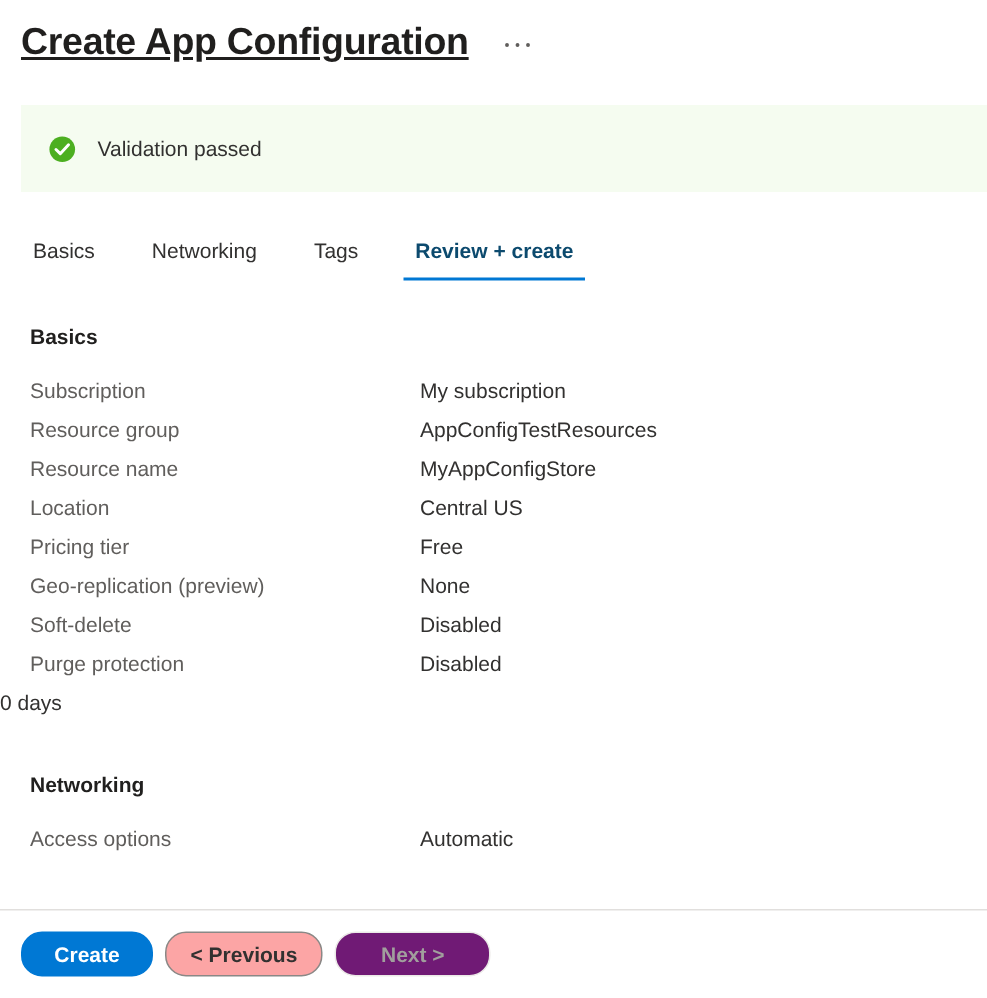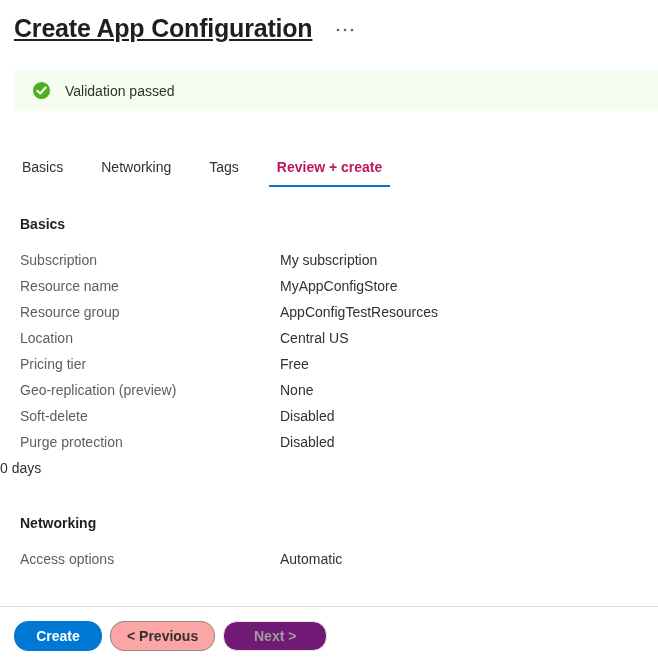--- a/index.html
+++ b/index.html
@@ -47,21 +47,21 @@
     margin-top: 4px;
   }
   .ellipsis-btn svg { display: block; }
 
   
   .banner {
     position: absolute;
     left: 14px;
     top: 70px;
     right: 0;
-    height: 41px;
+    height: 58px;
     background: #f5fcf0;
     display: flex;
     align-items: center;
     box-sizing: border-box;
     padding-left: 18px;
   }
   .banner-icon {
     width: 19px;
     height: 19px;
     flex: 0 0 19px;
@@ -88,21 +88,21 @@
     color: #323130;
     padding: 0 8px 8px 8px;
     margin-right: 22px;
     cursor: pointer;
     white-space: nowrap;
     border-bottom: 2px solid transparent;
     line-height: 20px;
   }
   .tab.active {
     font-weight: 700;
-    color: #be185d;
+    color: #0c4a6e;
     border-bottom-color: #0078d4;
   }
 
   
   .content {
     position: absolute;
     left: 0;
     top: 215px;
     right: 0;
     bottom: 62px;
@@ -231,26 +231,26 @@
 <div class="content">
 
   <div class="section">
     <div class="section-title">Basics</div>
 
     <div class="kv-row">
       <div class="kv-label">Subscription</div>
       <div class="kv-value">My subscription</div>
     </div>
     <div class="kv-row">
+      <div class="kv-label">Resource group</div>
+      <div class="kv-value">AppConfigTestResources</div>
+    </div>
+    <div class="kv-row">
       <div class="kv-label">Resource name</div>
       <div class="kv-value">MyAppConfigStore</div>
-    </div>
-    <div class="kv-row">
-      <div class="kv-label">Resource group</div>
-      <div class="kv-value">AppConfigTestResources</div>
     </div>
     <div class="kv-row">
       <div class="kv-label">Location</div>
       <div class="kv-value">Central US</div>
     </div>
     <div class="kv-row">
       <div class="kv-label">Pricing tier</div>
       <div class="kv-value">Free</div>
     </div>
     <div class="kv-row">

